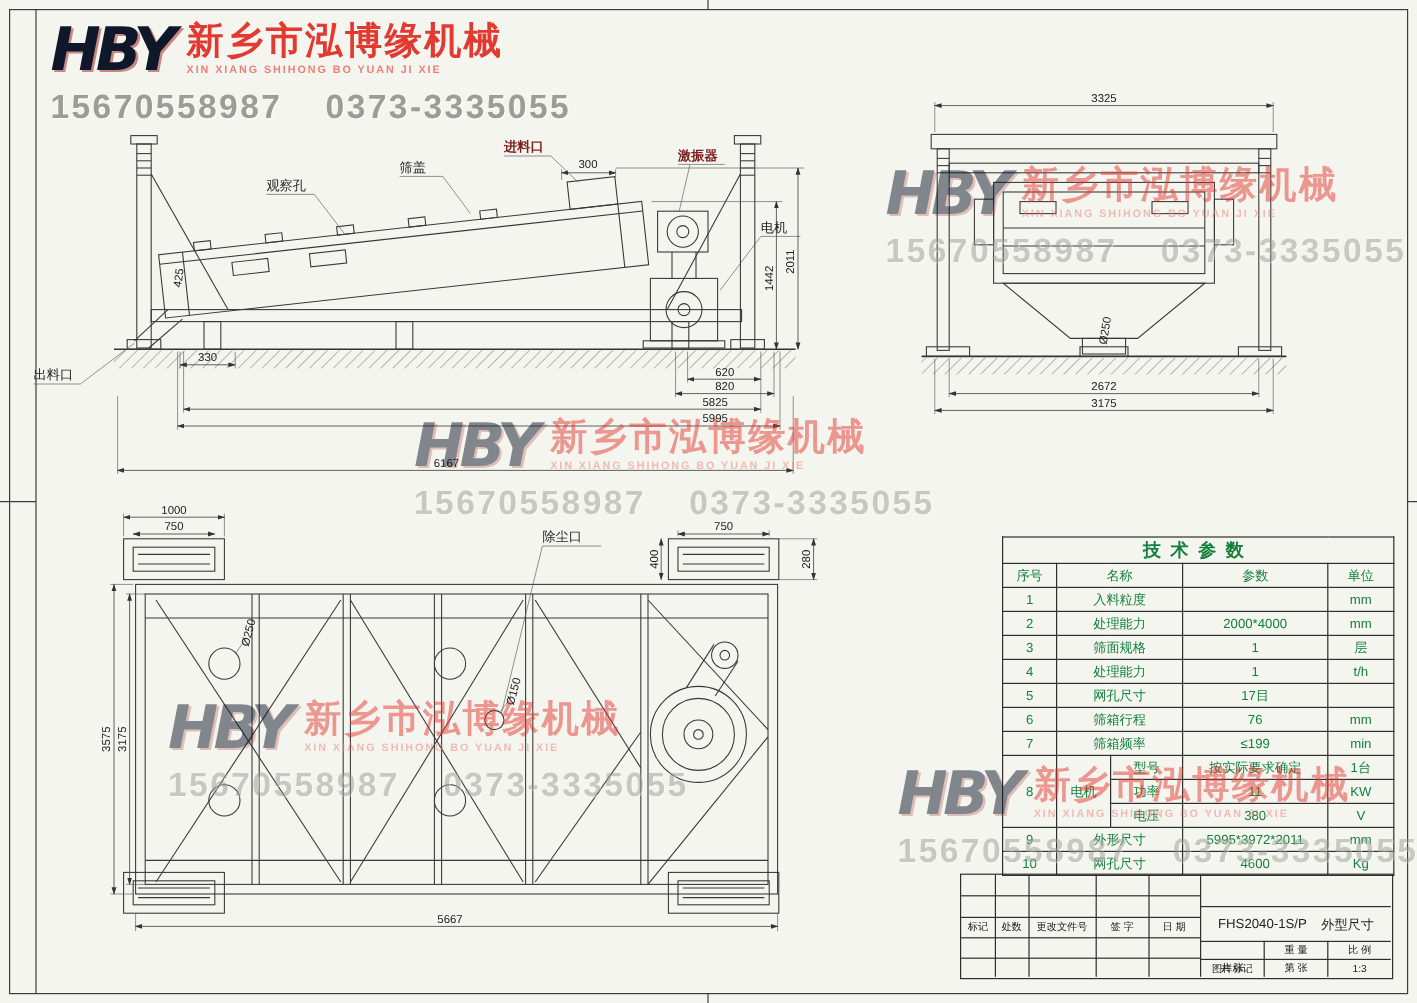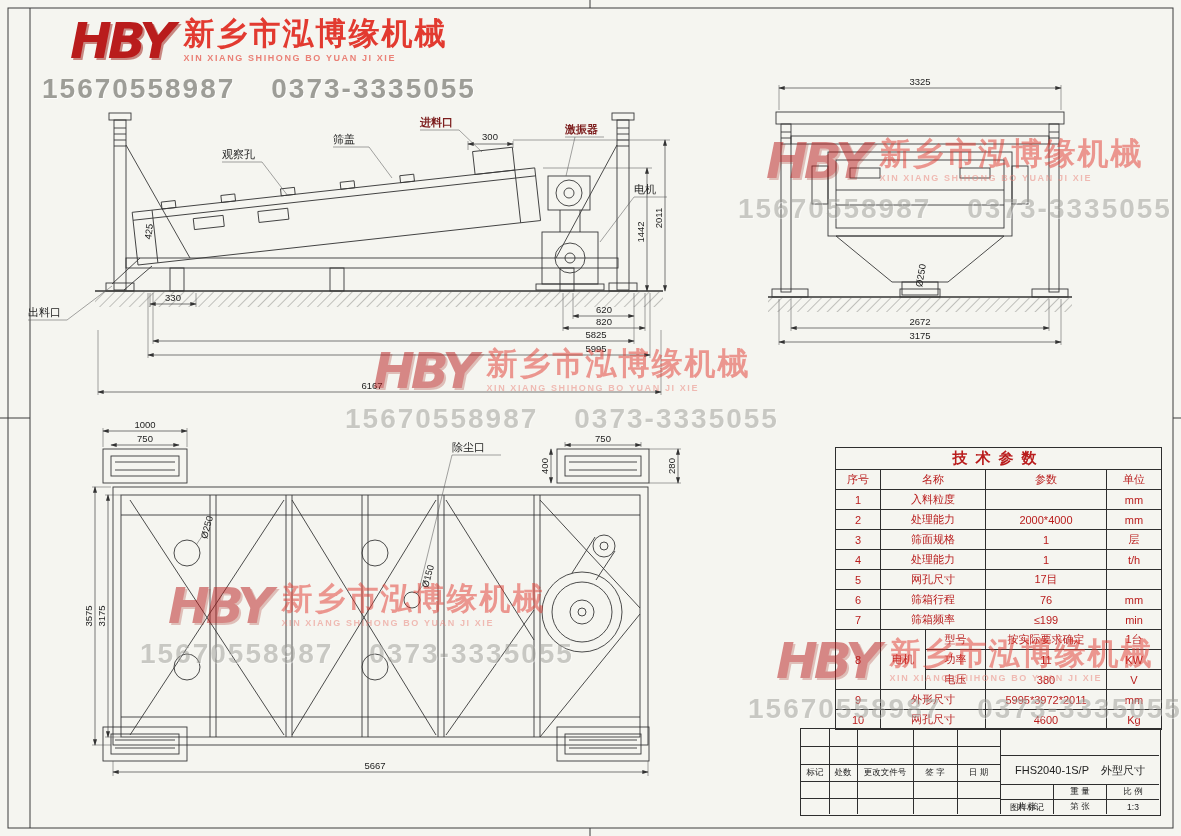--- a/index.html
+++ b/index.html
@@ -15,34 +15,34 @@
   .machine line, .machine rect, .machine polygon, .machine circle, .machine path, .machine polyline
         { stroke:#383838; stroke-width:0.9; fill:none; }
   .thin line, .thin rect, .thin circle { stroke:#5a5a5a; stroke-width:0.55; fill:none; }
   .dimline line { stroke:#444; stroke-width:0.7; }
   .frame line, .frame rect { stroke:#3c3c3c; stroke-width:1; fill:none; }
 
   
   .wm { position:absolute; width:420px; pointer-events:none; }
   .wm-top { display:flex; align-items:flex-start; gap:12px; }
   .wm-logo { font-family:"DejaVu Sans", sans-serif; font-size:50px; font-weight:bold; font-style:italic;
-             color:#b91c1c; letter-spacing:-4px; line-height:0.95;
-             text-shadow:2px 2px 0 rgba(155,25,18,0.5);margin-left:28px; }
+             color:#0f172a; letter-spacing:-4px; line-height:0.95;
+             text-shadow:2px 2px 0 rgba(155,25,18,0.5); }
   .wm-cn { font-size:31px; font-weight:bold; color:#e23a30; letter-spacing:2px; line-height:1.05; white-space:nowrap; }
   .wm-en { font-size:9px; font-weight:bold; color:#ea8177; letter-spacing:1.6px; white-space:nowrap; margin-top:2px; }
   .wm-phone { margin-top:7px; font-size:28px; font-weight:bold; color:#9d9d97;
               letter-spacing:2px; white-space:nowrap; display:flex; gap:36px;
               text-shadow:1px 1px 0 rgba(255,255,255,0.8); }
   .wm-faint { opacity:0.5; }
 
   
   table.params { position:absolute; left:835px; top:447px; width:326px; border-collapse:collapse;
                  table-layout:fixed; border:1.5px solid #2e2e2e; background:transparent; }
   .params td { border:1px solid #2e2e2e; font-size:11px; text-align:center; height:20px;
-               padding:0 2px; color:#b91c1c; white-space:nowrap; overflow:hidden; }
+               padding:0 2px; color:#15803d; white-space:nowrap; overflow:hidden; }
   .params tr.t-title td { font-size:15px; font-weight:bold; height:22px; letter-spacing:8px; }
 
   
   .tblock { position:absolute; left:800px; top:728px; width:361px; height:88px;
             border:1.5px solid #2e2e2e; font-size:8.5px; color:#222; }
   .tb-line { position:absolute; background:#2e2e2e; }
   .tb-cell { position:absolute; display:flex; align-items:center; justify-content:center;
              white-space:nowrap; overflow:hidden; }
 </style>
 </head>

